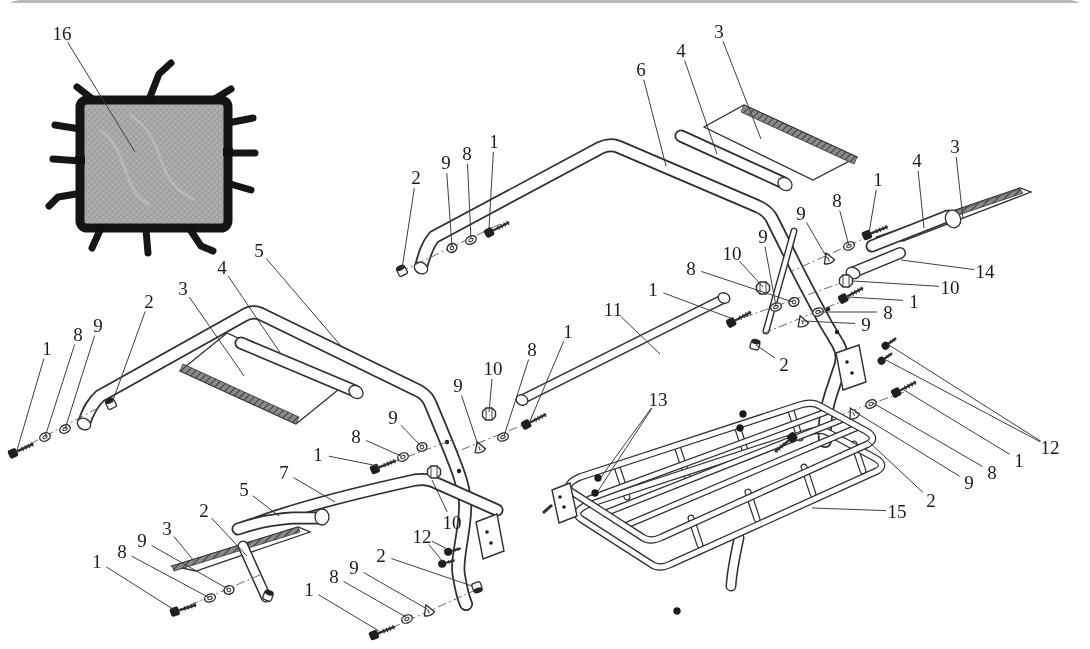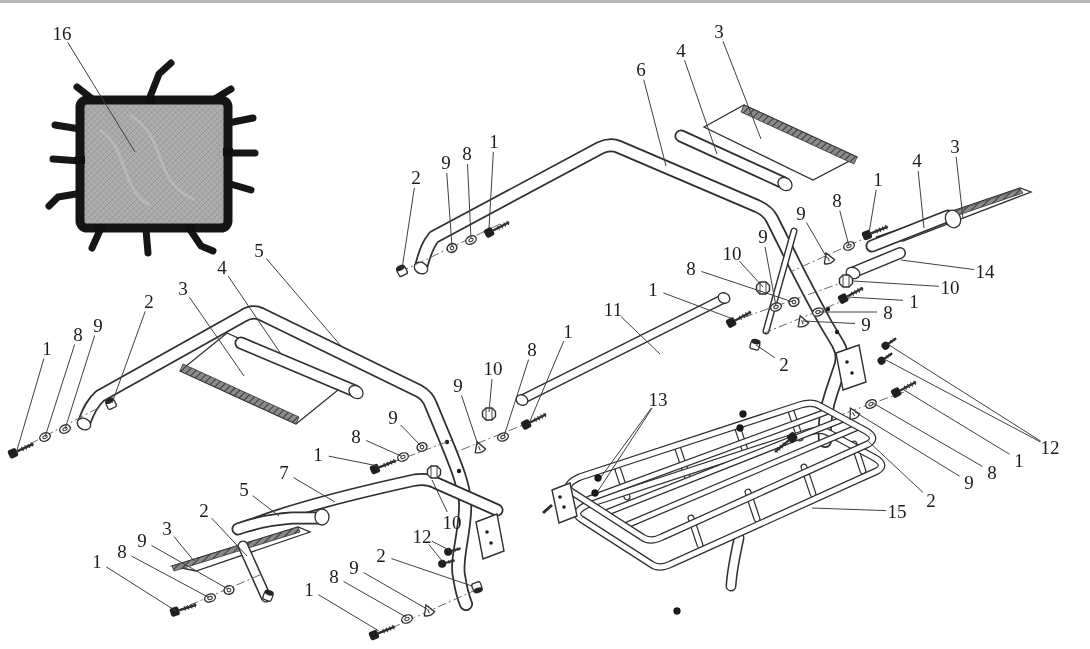--- a/index.html
+++ b/index.html
@@ -1,17 +1,17 @@
 <!DOCTYPE html>
 <html><head>
 <meta charset="utf-8">
 <style>
   html,body{margin:0;padding:0;background:#ffffff;}
   #stage{position:relative;width:1090px;height:649px;background:#ffffff;overflow:hidden;
-         font-family:"Liberation Serif", serif;}
+         font-family:"Liberation Serif", serif;border-radius:21px;}
   #diagram{position:absolute;left:0;top:0;}
   .callout-num{font-family:"Liberation Serif", serif;}
 </style>
 </head>
 <body>
 
 <div id="stage">
   <svg id="diagram" width="1090" height="649" viewBox="0 0 1090 649">
     <defs>
       <pattern id="meshPat" width="6" height="6" patternUnits="userSpaceOnUse">

